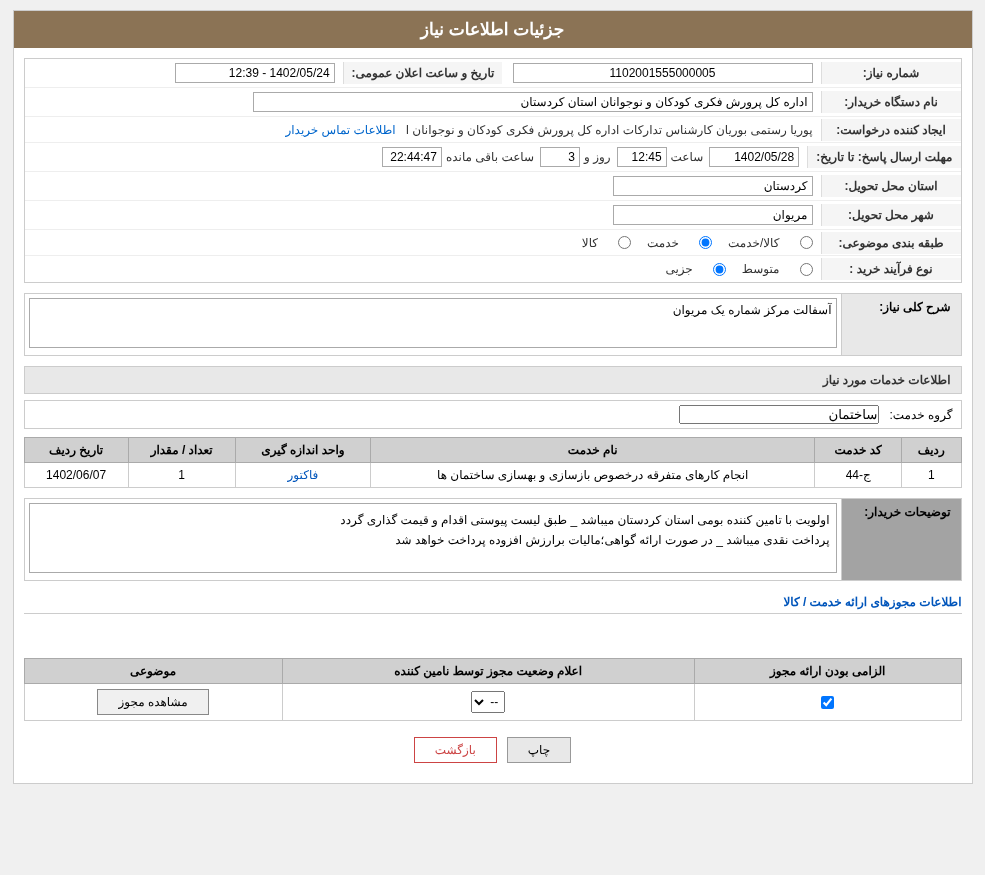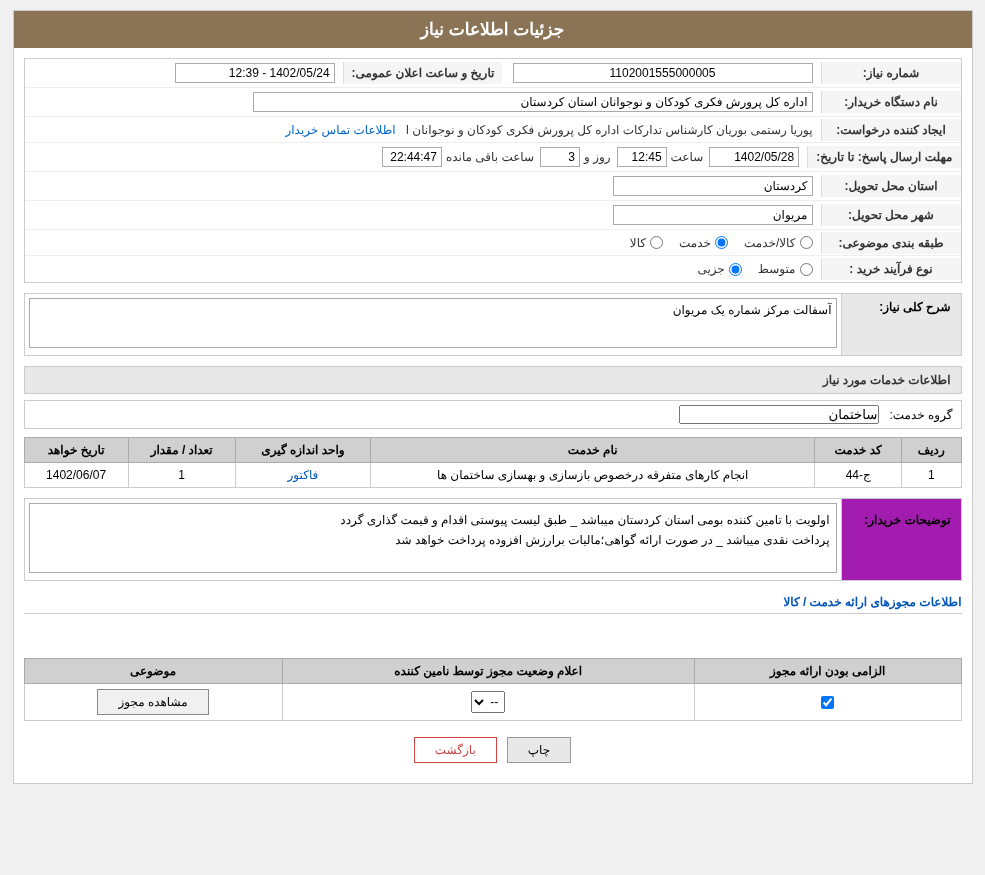--- a/index.html
+++ b/index.html
@@ -98,21 +98,21 @@
       width: 300px;
     }
     .radio-group {
       display: flex;
       gap: 16px;
       align-items: center;
     }
     .radio-item {
       display: flex;
       align-items: center;
-      gap: 4px;
+      gap: 20px;
     }
     table.service-table {
       width: 100%;
       border-collapse: collapse;
       margin-top: 6px;
     }
     table.service-table th {
       background: #d0d0d0;
       border: 1px solid #aaa;
       padding: 5px 8px;
@@ -296,37 +296,37 @@
     </div>
 
     <table class="service-table">
       <thead>
         <tr>
           <th>ردیف</th>
           <th>کد خدمت</th>
           <th>نام خدمت</th>
           <th>واحد اندازه گیری</th>
           <th>تعداد / مقدار</th>
-          <th>تاریخ خواهد</th>
+          <th>تاریخ ردیف</th>
         </tr>
       </thead>
       <tbody>
         <tr>
           <td>1</td>
           <td>ج-44</td>
           <td>انجام کارهای متفرقه درخصوص بازسازی و بهسازی ساختمان ها</td>
           <td class="blue-text">فاکتور</td>
           <td>1</td>
           <td>1402/06/07</td>
         </tr>
       </tbody>
     </table>
 
     <div style="display:flex; gap:0; border:1px solid #ccc; margin-top:10px; margin-bottom:10px;">
-      <div style="background:#a21caf; border-left:1px solid #ccc; padding:14px 10px; font-weight:bold; min-width:120px; text-align:right; display:flex; align-items:flex-start;">توضیحات خریدار:</div>
+      <div style="background:#a3a3a3; border-left:1px solid #ccc; padding:6px 10px; font-weight:bold; min-width:120px; text-align:right; display:flex; align-items:flex-start;">توضیحات خریدار:</div>
       <div style="flex:1; padding:4px;">
         <textarea style="width: 100%; min-height: 70px; border: 1px solid rgb(170, 170, 170); font-family: Tahoma, Arial, sans-serif; font-size: 12px; direction: rtl; padding: 6px; resize: none; line-height: 1.7;" readonly="">اولویت با تامین کننده بومی استان کردستان میباشد _ طبق لیست پیوستی اقدام و قیمت گذاری گردد
 پرداخت نقدی میباشد _ در صورت ارائه گواهی؛مالیات برارزش افزوده پرداخت خواهد شد</textarea>
       </div>
     </div>
 
     <div class="section-title" style="color:#0055bb; background:#fff; border:none; border-bottom:1px solid #ccc; padding:4px 0; margin-bottom:4px;">اطلاعات مجوزهای ارائه خدمت / کالا</div>
 
     <div style="margin-bottom:10px; height:30px;"></div>
 

